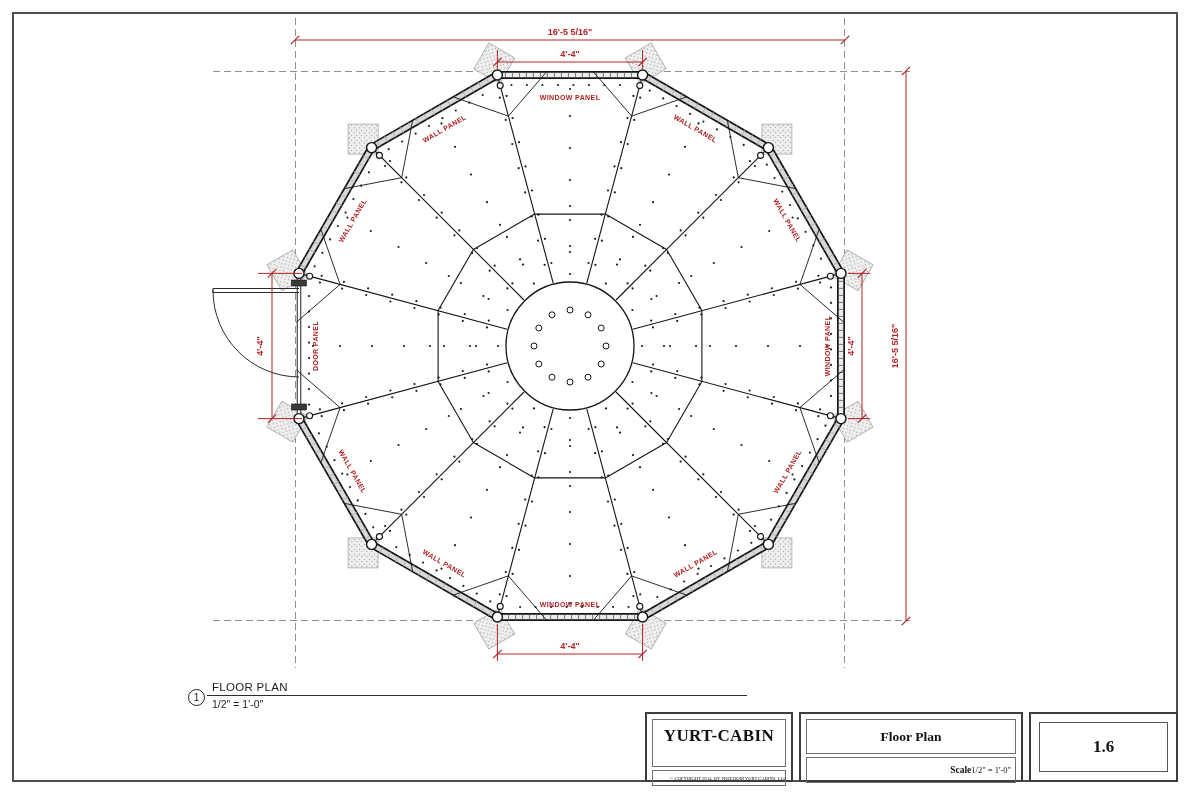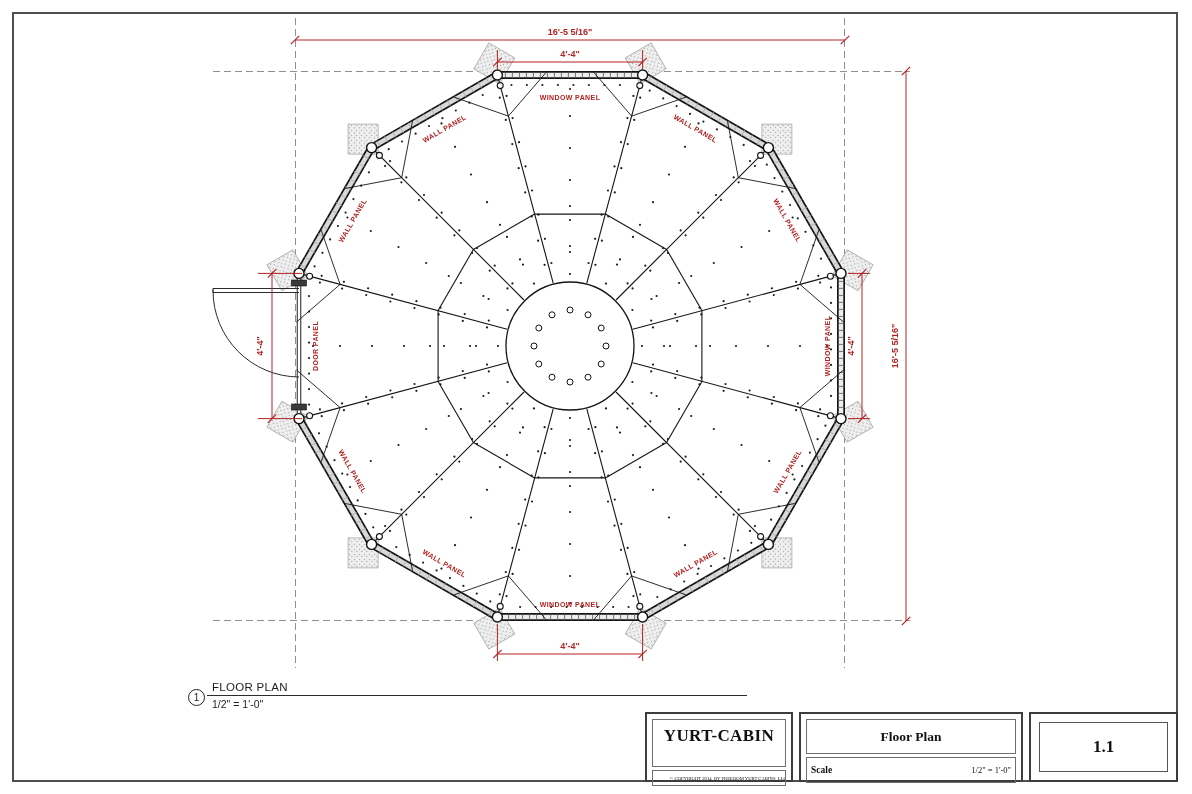--- a/index.html
+++ b/index.html
@@ -22,21 +22,21 @@
   #tb-title{left:799px;width:224px;}
   #tb-number{left:1029px;width:149px;}
   .tb-inner{border:1px solid #6e6e6e;box-sizing:border-box;}
   #company-name{margin:5px 5px 0 5px;height:48px;font-size:17px;font-weight:bold;
         text-align:center;line-height:32px;letter-spacing:.4px;}
   #company-copy{margin:3px 5px 0 5px;height:16px;font-size:6px;line-height:15px;text-align:center;
         white-space:nowrap;overflow:hidden;}
   #company-copy span{display:inline-block;transform:scale(.78);transform-origin:center;}
   #drawing-title{margin:5px 5px 0 5px;height:35px;font-size:13.5px;font-weight:bold;
         text-align:center;line-height:34px;}
-  #scale-row{margin:3px 5px 0 5px;height:16px;display:flex;justify-content:space-between;
+  #scale-row{margin:3px 5px 0 5px;height:16px;display:flex;justify-content:flex-end;
         align-items:center;padding:12px 4px;}
   #scale-label{font-size:9.5px;font-weight:bold;}
   #scale-value{font-size:8.5px;}
   #sheet-number{margin:8px 8px 0 8px;height:50px;border:1px solid #555;font-size:17px;
         font-weight:bold;text-align:center;line-height:48px;}
 </style>
 </head>
 <body>
 
 <div id="page">
@@ -884,15 +884,15 @@
 
   <div class="tb-section" id="tb-title">
     <div class="tb-inner" id="drawing-title">Floor Plan</div>
     <div class="tb-inner" id="scale-row">
       <span id="scale-label">Scale</span>
       <span id="scale-value">1/2" = 1'-0"</span>
     </div>
   </div>
 
   <div class="tb-section" id="tb-number">
-    <div class="tb-inner" id="sheet-number">1.1</div>
+    <div class="tb-inner" id="sheet-number">1.6</div>
   </div>
 </div>
 
 </body></html>

